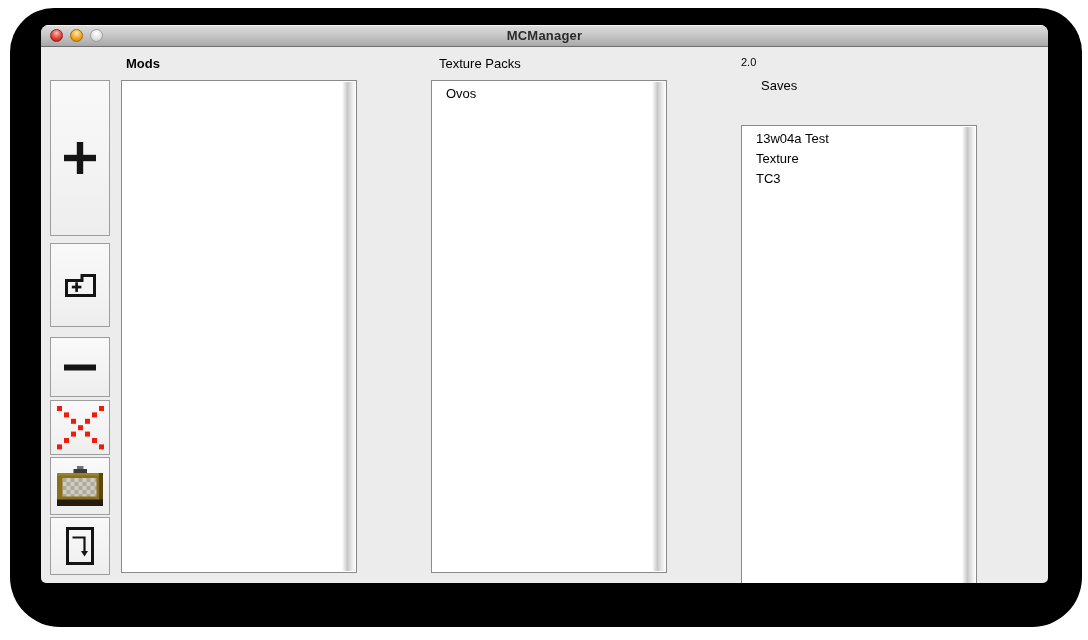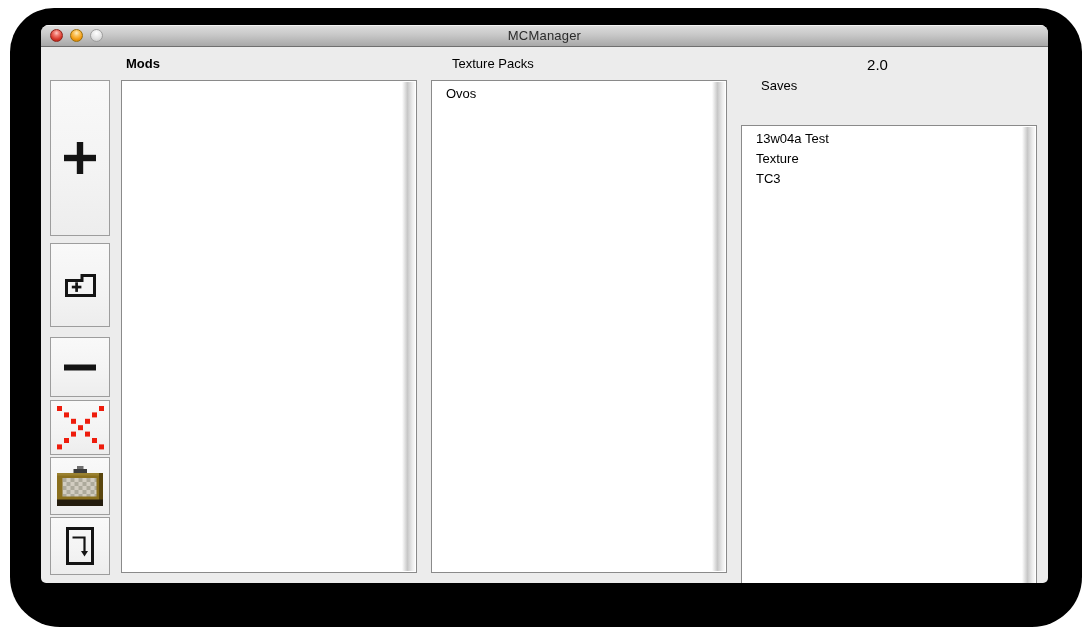--- a/index.html
+++ b/index.html
@@ -12,21 +12,21 @@
                  background:#000; border-radius:44px 44px 50px 50px; }
 
   .window { position:absolute; left:41px; top:25px; width:1007px; height:558px;
             background:#ececec; border-radius:8px 8px 5px 5px; overflow:hidden; }
 
   
   .titlebar { position:relative; height:22px;
               background:linear-gradient(#dedede, #c9c9c9 45%, #a8a8a8);
               border-bottom:1px solid #6f6f6f;
               box-shadow:inset 0 1px 0 rgba(255,255,255,.65); }
-  .title { line-height:22px; text-align:center; font-size:13px; font-weight:normal;
+  .title { line-height:22px; text-align:center; font-size:13px; font-weight:bold;
            color:#2b2b2b; letter-spacing:.2px; }
   .tl { position:absolute; top:4px; width:13px; height:13px; border-radius:50%; cursor:default; }
   .tl-close { left:9px;  border:1px solid #8e241b;
         background:radial-gradient(circle at 50% 28%, #ffc7c2 0%, #f0786e 28%, #d73a2e 62%, #a81306 100%); }
   .tl-min   { left:29px; border:1px solid #9a6e0a;
         background:radial-gradient(circle at 50% 28%, #ffeec0 0%, #fbc35c 30%, #f29b10 65%, #c17503 100%); }
   .tl-zoom  { left:49px; border:1px solid #9d9d9d;
         background:radial-gradient(circle at 50% 30%, #ffffff 0%, #e3e3e3 55%, #c2c2c2 100%); }
 
   
@@ -37,26 +37,26 @@
   .tb-add        { top:55px;  height:156px; }
   .tb-add-folder { top:218px; height:84px;  }
   .tb-remove     { top:312px; height:60px;  }
   .tb-delete     { top:375px; height:55px;  }
   .tb-painting   { top:432px; height:58px;  }
   .tb-export     { top:492px; height:58px;  }
 
   
   .col-header { position:absolute; top:31px; font-size:13px; color:#000; }
   .hdr-mods     { left:85px;font-weight:bold; }
-  .hdr-textures { left:411px; }
+  .hdr-textures { left:398px; }
   .hdr-saves    { left:720px;margin-top:22px; }
   .version { position:absolute; top:31px; left:700px; width:273px;
-             text-align:center; font-size:15px; color:#000; }
+             text-align:left; font-size:11px; color:#000; }
 
-  .listbox { position:absolute; top:55px; width:296px; height:493px;
+  .listbox { position:absolute; top:55px; width:236px; height:493px;
              background:#fff; border:1px solid #8a8a8a; padding-top:3px; }
   .box-mods     { left:80px; }
   .box-textures { left:390px; }
   .box-saves    { left:700px;margin-top:45px; }
   .list-item { font-size:13px; line-height:20px; padding-left:14px; color:#000;
                white-space:nowrap; }
   .scroll-track { position:absolute; top:1px; right:1px; bottom:1px; width:13px;
                   background:linear-gradient(90deg, #ffffff 0%, #c7c7c7 42%, #ececec 80%, #fafafa 100%); }
   svg { display:block; }
 </style>

